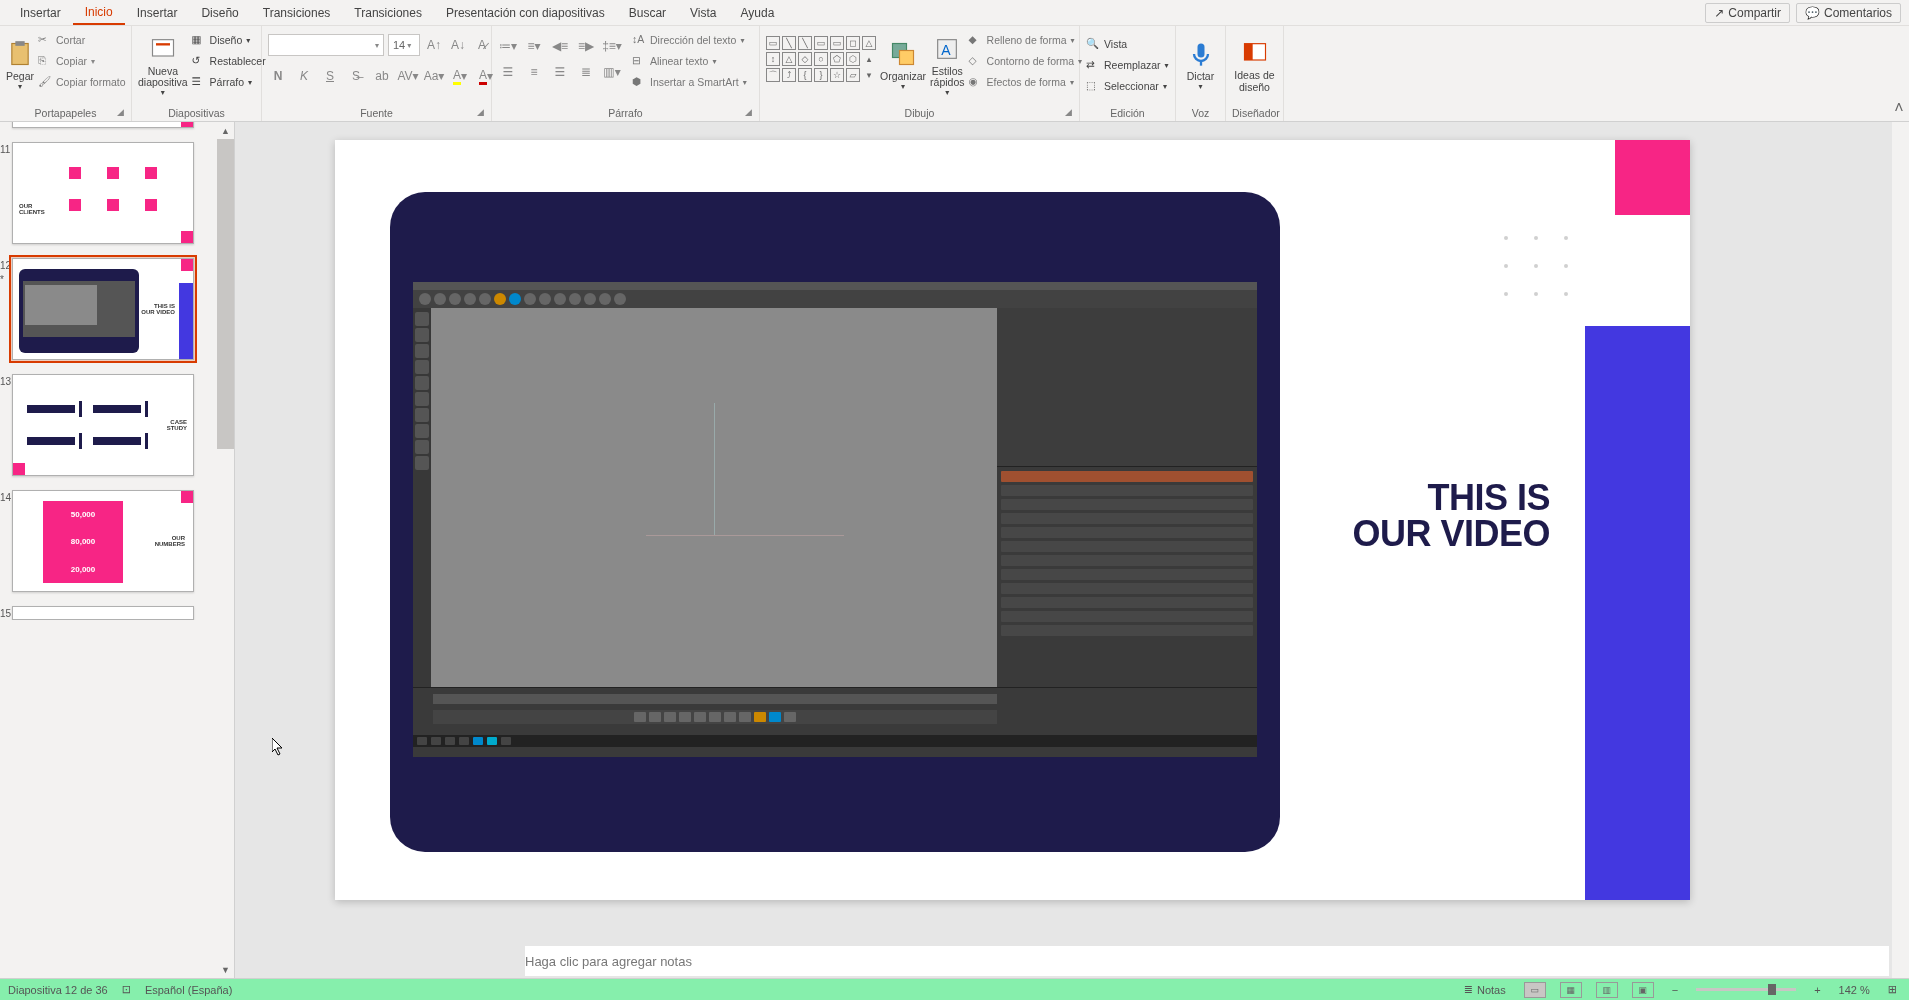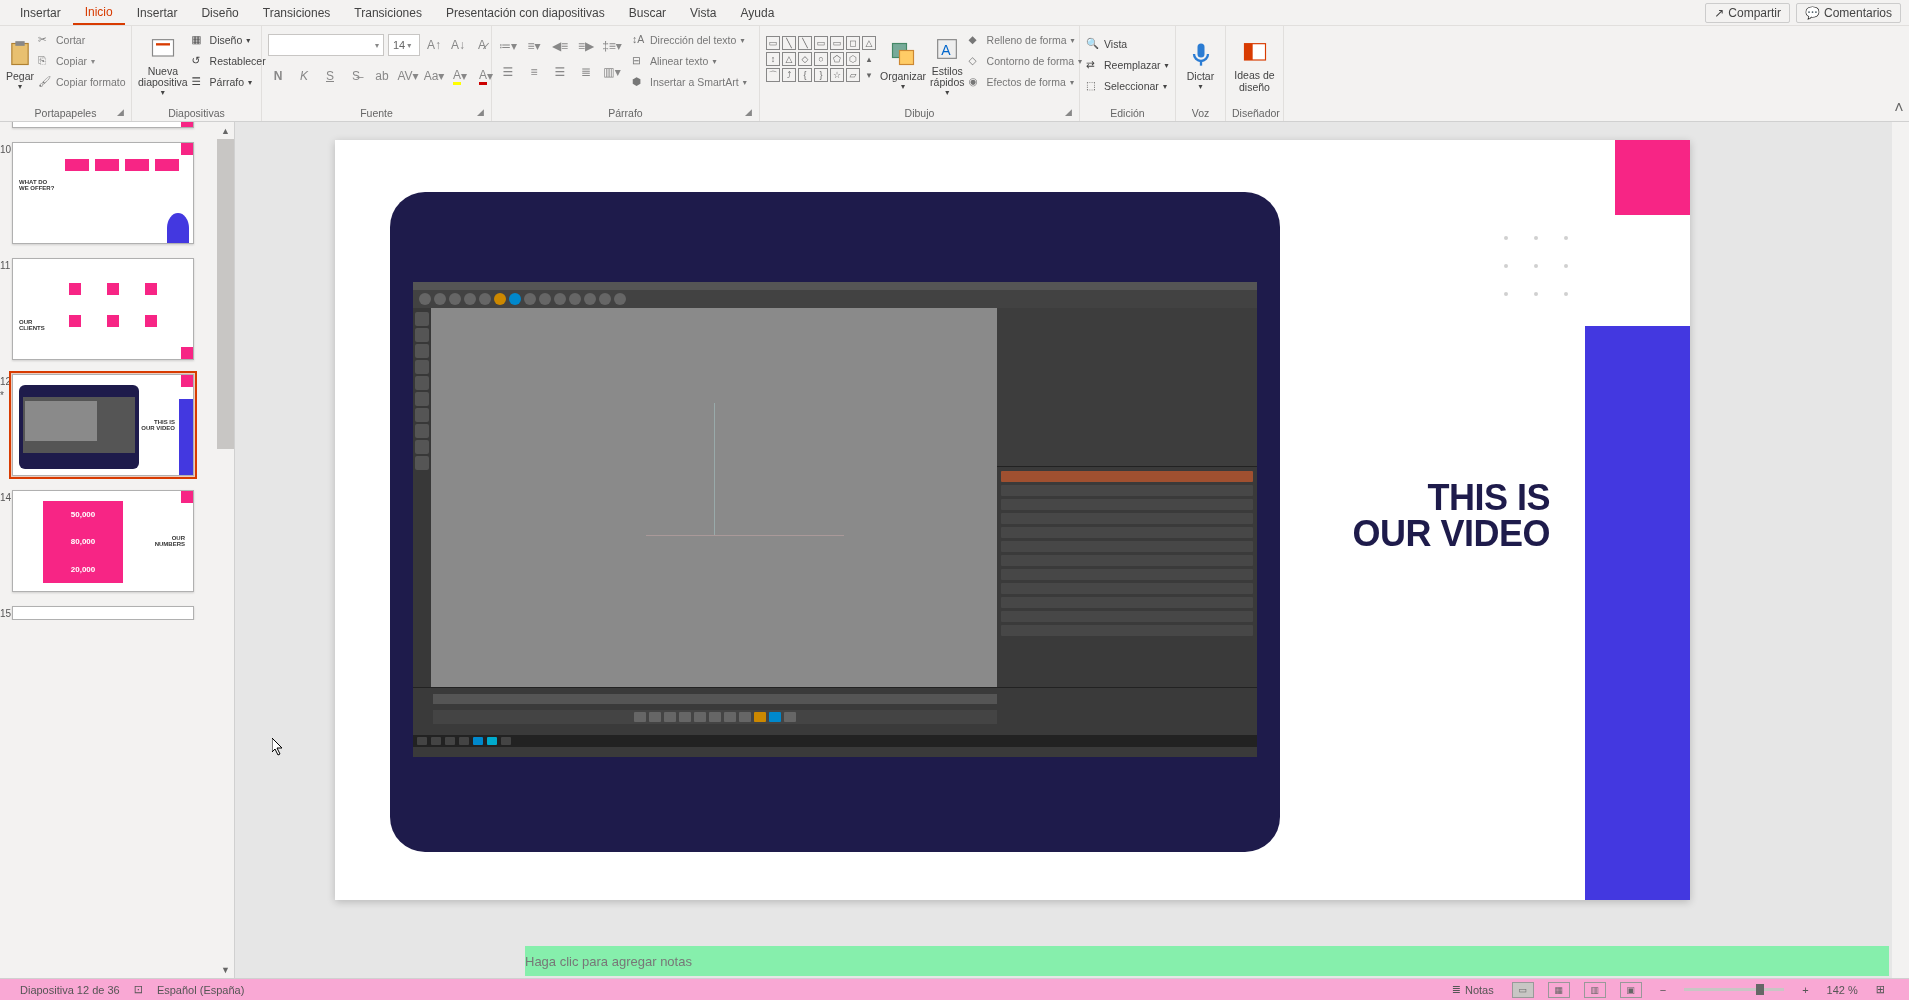--- a/index.html
+++ b/index.html
@@ -81,24 +81,24 @@
 .vi-timeline-track { position:absolute; left:20px; right:260px; top:6px; height:10px; background:#555; }
 .vi-timeline-ctrl { position:absolute; left:20px; right:260px; top:22px; height:14px; background:#444; display:flex; gap:3px; align-items:center; justify-content:center;}
 .vi-timeline-ctrl span{ width:12px;height:10px;background:#666;border-radius:1px;}
 .vi-taskbar { height:12px; background:#222; display:flex; gap:4px; align-items:center; padding:0 4px;}
 .vi-taskbar span{width:10px;height:8px;background:#444;border-radius:1px;}
 .slide-title { position:absolute; right:140px; top:340px; text-align:right; font-weight:800; color:#1e1b4b; font-family: Arial, sans-serif; letter-spacing:-0.5px; }
 .slide-title .l1 { font-size:36px; line-height:1; }
 .slide-title .l2 { font-size:36px; line-height:1; }
 
 
-.notes-pane { position:absolute; left:290px; right:20px; bottom:2px; height:30px; color:#777; font-size:13px; display:flex; align-items:center; background:#86efac; }
-
-
-.statusbar { position:absolute; left:0; right:0; bottom:0; height:22px; background:#f9a8d4; border-top:1px solid #d0d0d0; display:flex; align-items:center; font-size:11px; color:#555; padding:0 20px; gap:14px; }
+.notes-pane { position:absolute; left:290px; right:20px; bottom:2px; height:30px; color:#777; font-size:13px; display:flex; align-items:center; background:#ffffff; }
+
+
+.statusbar { position:absolute; left:0; right:0; bottom:0; height:22px; background:#86efac; border-top:1px solid #d0d0d0; display:flex; align-items:center; font-size:11px; color:#555; padding:0 8px; gap:14px; }
 .statusbar .spacer { flex:1; }
 .sb-btn { display:flex; align-items:center; gap:4px; cursor:pointer; padding:0 4px; }
 .view-btn { width:22px; height:16px; border:1px solid #999; cursor:pointer; display:flex; align-items:center; justify-content:center; font-size:9px; color:#666; }
 .view-btn.active { background:#c8c6c4; }
 .zoom-slider { width:100px; height:3px; background:#c8c6c4; position:relative; cursor:pointer; }
 .zoom-slider .handle { position:absolute; left:72%; top:-4px; width:8px; height:11px; background:#666; }
 
 
 .mt-row { position:absolute; display:flex; gap:6px; }
 .mt-box { background:#f72585; font-size:5px; color:#fff; display:flex; align-items:center; justify-content:center; }
@@ -394,34 +394,20 @@
   <div class="thumb-pane">
     <div class="thumbs">
 
       <div class="thumb-item partial">
         <div class="thumb-slide">
           <div class="thumb-accent-br"></div>
 
         </div>
       </div>
 
-      <div class="thumb-item">
-        <div class="thumb-num">10</div>
-        <div class="thumb-slide">
-          <div class="thumb-accent-tr"></div>
-          <div class="mt-txt" style="left:6px;top:36px">WHAT DO<br>WE OFFER?</div>
-          <div class="mt-row" style="left:52px;top:16px">
-              <div class="mt-box" style="width:24px;height:12px"></div>
-              <div class="mt-box" style="width:24px;height:12px"></div>
-              <div class="mt-box" style="width:24px;height:12px"></div>
-              <div class="mt-box" style="width:24px;height:12px"></div>
-            </div>
-          <div class="mt-person" style="right:4px;bottom:0"></div>
-        </div>
-      </div>
 
       <div class="thumb-item">
         <div class="thumb-num">11</div>
         <div class="thumb-slide">
           <div class="thumb-accent-br"></div>
           <div class="mt-txt" style="left:6px;top:60px">OUR<br>CLIENTS</div>
           <div class="mt-row" style="left:56px;top:24px;gap:26px">
               <div class="mt-box" style="width:12px;height:12px"></div>
               <div class="mt-box" style="width:12px;height:12px"></div>
               <div class="mt-box" style="width:12px;height:12px"></div>
@@ -440,20 +426,35 @@
         <div class="thumb-slide">
           <div class="thumb-accent-tr"></div>
           <div style="position:absolute;right:0;top:24px;width:14px;height:78px;background:#4338e0"></div>
           <div style="position:absolute;left:6px;top:10px;width:120px;height:84px;background:#1e1b4b;border-radius:6px"></div>
           <div style="position:absolute;left:10px;top:22px;width:112px;height:56px;background:#555"></div>
           <div style="position:absolute;left:12px;top:26px;width:72px;height:40px;background:#8a8a8a"></div>
           <div class="mt-txt" style="right:18px;top:44px;text-align:right"><span>THIS IS</span><br><span>OUR VIDEO</span></div>
         </div>
       </div>
 
+      <div class="thumb-item">
+        <div class="thumb-num">13</div>
+        <div class="thumb-slide">
+          <div class="thumb-accent-bl"></div>
+          <div class="mt-txt" style="right:6px;top:44px;text-align:right">CASE<br>STUDY</div>
+          <div class="mt-line" style="left:14px;top:30px;width:48px;height:8px"></div>
+          <div class="mt-line" style="left:80px;top:30px;width:48px;height:8px"></div>
+          <div class="mt-line" style="left:14px;top:62px;width:48px;height:8px"></div>
+          <div class="mt-line" style="left:80px;top:62px;width:48px;height:8px"></div>
+          <div class="mt-vline" style="left:66px;top:26px;height:16px"></div>
+          <div class="mt-vline" style="left:132px;top:26px;height:16px"></div>
+          <div class="mt-vline" style="left:66px;top:58px;height:16px"></div>
+          <div class="mt-vline" style="left:132px;top:58px;height:16px"></div>
+        </div>
+      </div>
 
       <div class="thumb-item">
         <div class="thumb-num">14</div>
         <div class="thumb-slide">
           <div class="thumb-accent-tr"></div>
           <div style="position:absolute;left:30px;top:10px;width:80px;height:82px;background:#f72585;color:#fff;font-size:8px;display:flex;flex-direction:column;justify-content:space-around;align-items:center;font-weight:bold">
             <span>50,000</span>
               <span>80,000</span>
               <span>20,000</span>
           </div>

